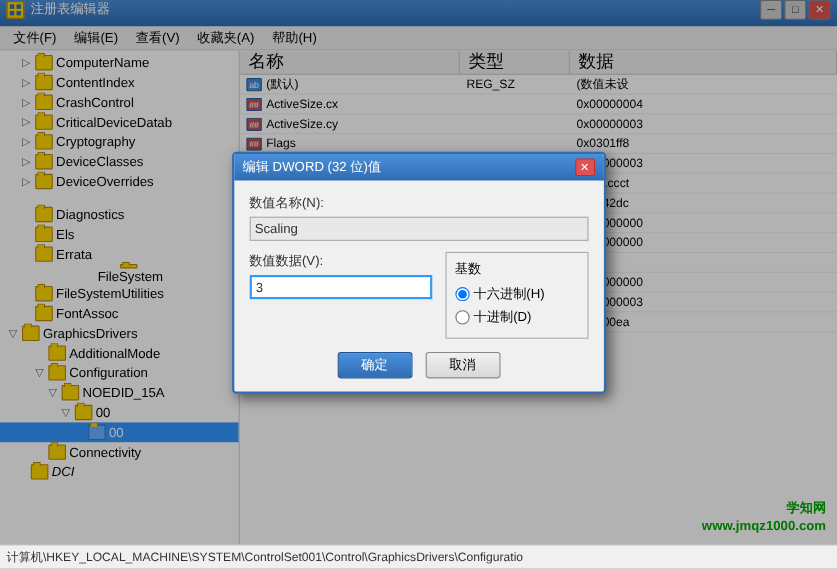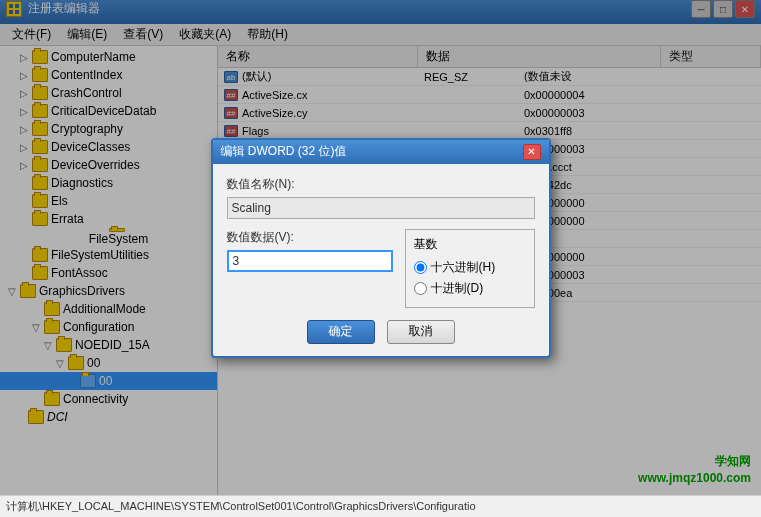--- a/index.html
+++ b/index.html
@@ -138,21 +138,21 @@
     
     .table-header {
       display: flex;
       background: #f0f0f0;
       border-bottom: 1px solid #ccc;
       height: 22px;
       align-items: center;
     }
     .th {
       padding: 0 8px;
-      font-size: 12px;
+      font-size: 16px;
       border-right: 1px solid #ccc;
       height: 100%;
       display: flex;
       align-items: center;
     }
     .th-name { width: 200px; }
     .th-type { width: 100px; }
     .th-data { flex: 1; }
 
     
@@ -400,21 +400,21 @@
     <div class="tree-item" style="padding-left:20px;">
       <span class="arrow">▷</span>
       <span class="folder-icon folder-yellow"></span>
       <span>DeviceClasses</span>
     </div>
     <div class="tree-item" style="padding-left:20px;">
       <span class="arrow">▷</span>
       <span class="folder-icon folder-yellow"></span>
       <span>DeviceOverrides</span>
     </div>
-    <div class="tree-item" style="padding-left:20px;">
+    <div class="tree-item" style="padding-left:20px;margin-top:12px;">
       <span class="arrow"> </span>
       <span class="folder-icon folder-yellow"></span>
       <span>Diagnostics</span>
     </div>
     <div class="tree-item" style="padding-left:20px;text-align:center;">
       <span class="arrow"> </span>
       <span class="folder-icon folder-yellow"></span>
       <span>Els</span>
     </div>
     <div class="tree-item" style="padding-left:20px;">
@@ -475,22 +475,22 @@
     <div class="tree-item" style="padding-left:16px;font-style:italic;">
       <span class="arrow"> </span>
       <span class="folder-icon folder-yellow"></span>
       <span>DCI</span>
     </div>
   </div>
 
   <div class="content-panel">
     <div class="table-header">
       <div class="th th-name">名称</div>
+      <div class="th th-type">类型</div>
       <div class="th th-data">数据</div>
-      <div class="th th-type">类型</div>
     </div>
 
     <div class="table-row">
       <div class="td td-name">
           <span class="reg-icon">ab</span>
           <span>(默认)</span>
         </div>
       <div class="td td-type">REG_SZ</div>
       <div class="td td-data">(数值未设</div>
     </div>

